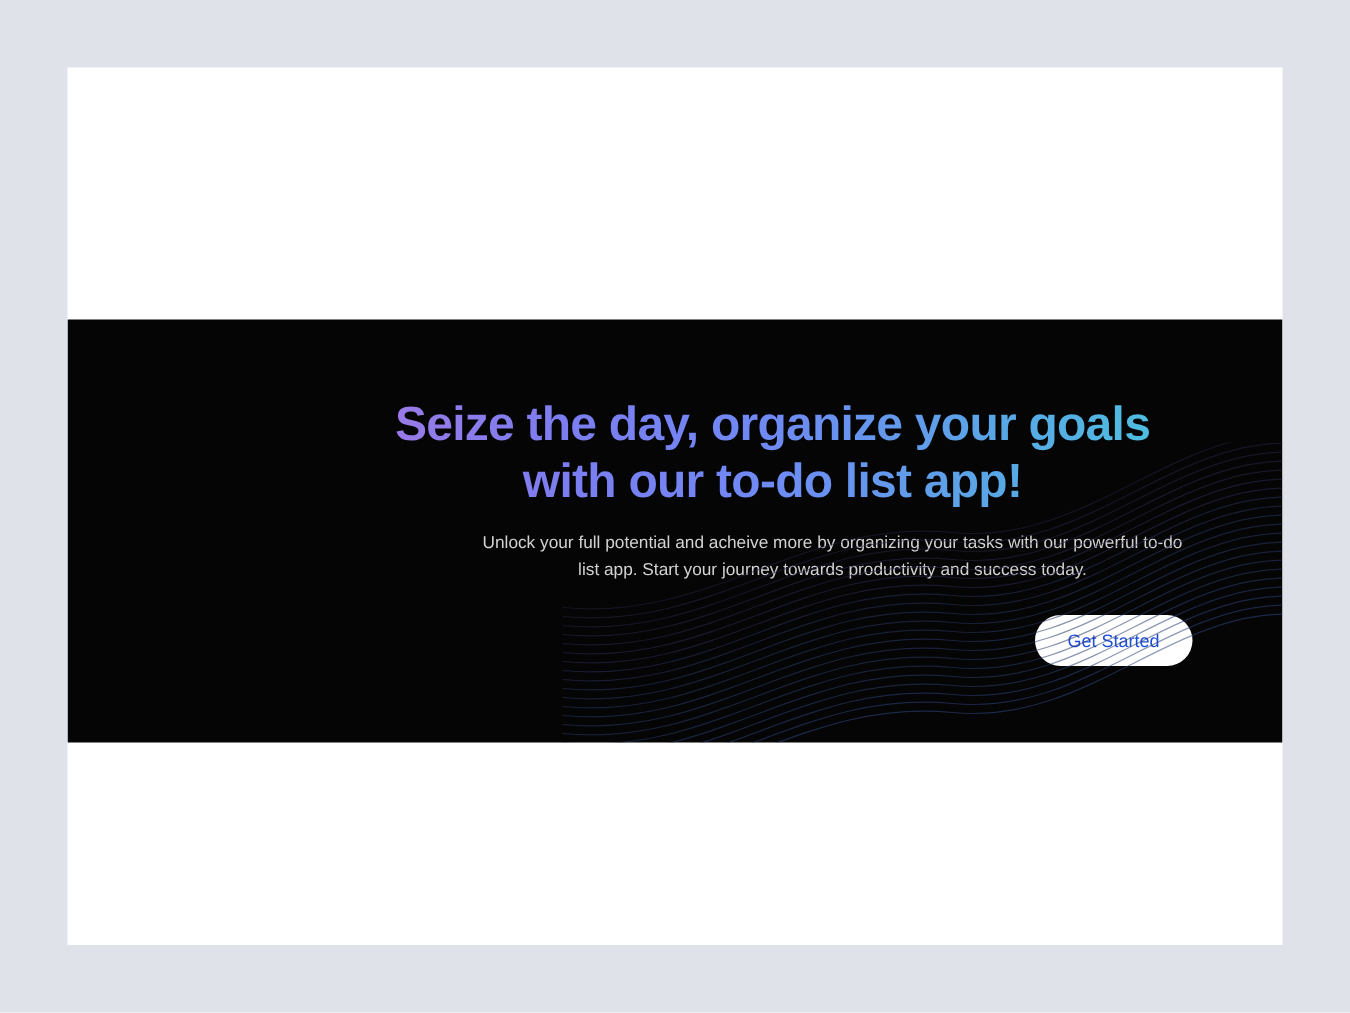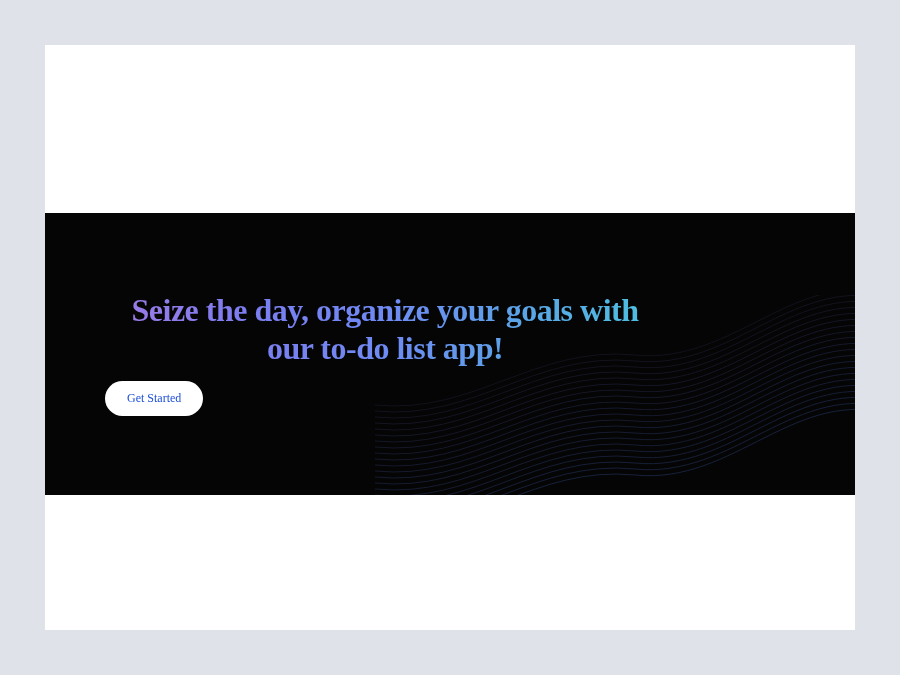--- a/index.html
+++ b/index.html
@@ -26,24 +26,23 @@
     .hero-section {
       position: absolute;
       left: 0;
       right: 0;
       top: 168px;
       height: 282px;
       background: #050505;
       overflow: hidden;
       display: flex;
       flex-direction: column;
-      align-items: flex-start;
+      align-items: flex-end;
       justify-content: center;
       padding: 40px 60px;
-      font-family: Liberation Serif, serif;
     }
     .hero-title {
       font-size: 32px;
       font-weight: 700;
       line-height: 1.18;
       text-align: center;
       letter-spacing: -0.5px;
       background: linear-gradient(95deg, #9f7ae4 0%, #7c7df0 25%, #6f8af4 50%, #5aa5e6 75%, #4bc4df 100%);
       -webkit-background-clip: text;
       background-clip: text;
@@ -109,15 +108,16 @@
       <path d="M 0 116 C 100 126, 160 56, 260 66 S 420 -24, 520 6" stroke="#272540"></path>
       <path d="M 0 110 C 100 120, 160 50, 260 60 S 420 -30, 520 0" stroke="#262138"></path>
       <path d="M 0 206 C 100 216, 160 146, 260 156 S 420 66, 520 96" stroke="#2d3e70"></path>
       <path d="M 0 212 C 100 222, 160 152, 260 162 S 420 72, 520 102" stroke="#2d3e70"></path>
       <path d="M 0 218 C 100 228, 160 158, 260 168 S 420 78, 520 108" stroke="#2e4278"></path>
       <path d="M 0 224 C 100 234, 160 164, 260 174 S 420 84, 520 114" stroke="#2e4278"></path>
       <path d="M 0 230 C 100 240, 160 170, 260 180 S 420 90, 520 120" stroke="#2f4680"></path>
     </svg>
 
     <h1 class="hero-title">Seize the day, organize your goals with our to-do list app!</h1>
+    <p class="hero-subtitle">Unlock your full potential and acheive more by organizing your tasks with our powerful to-do list app. Start your journey towards productivity and success today.</p>
     <button class="cta-button">Get Started</button>
   </section>
 </div>
 
 </body></html>

